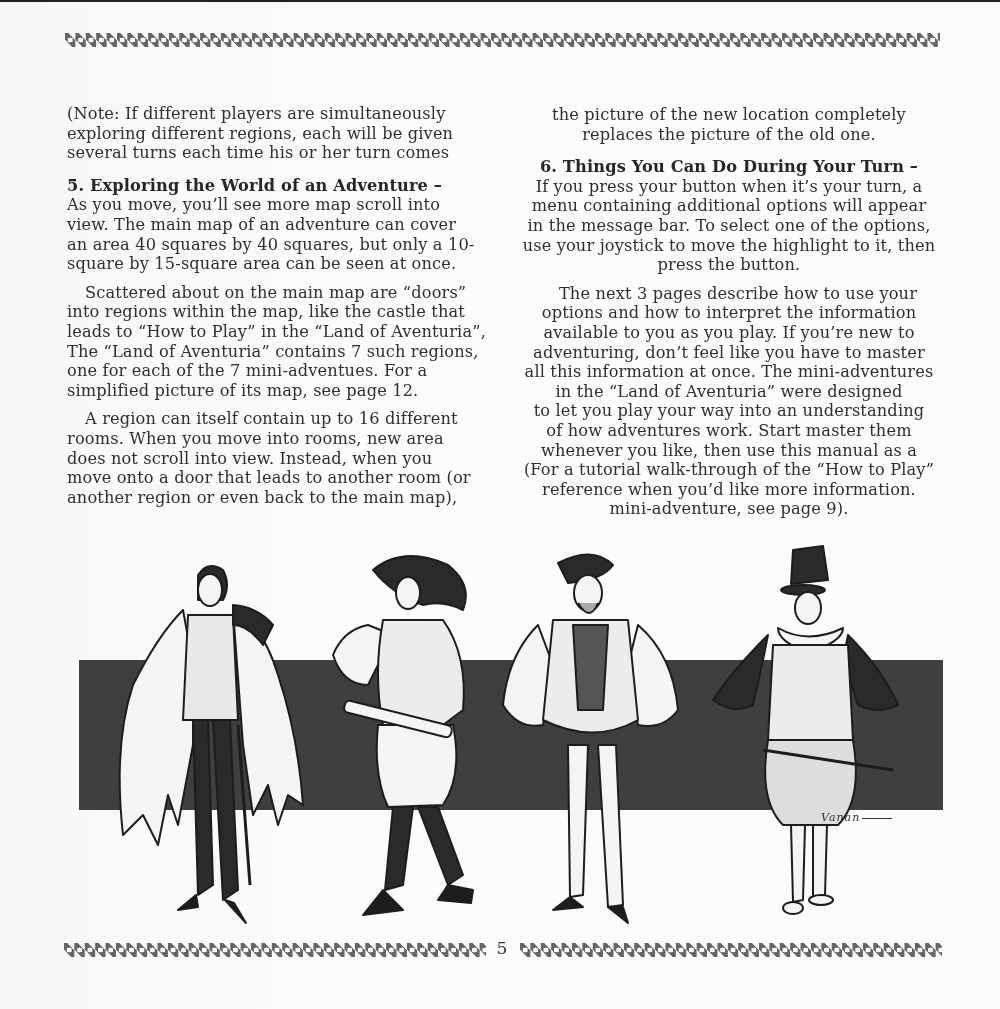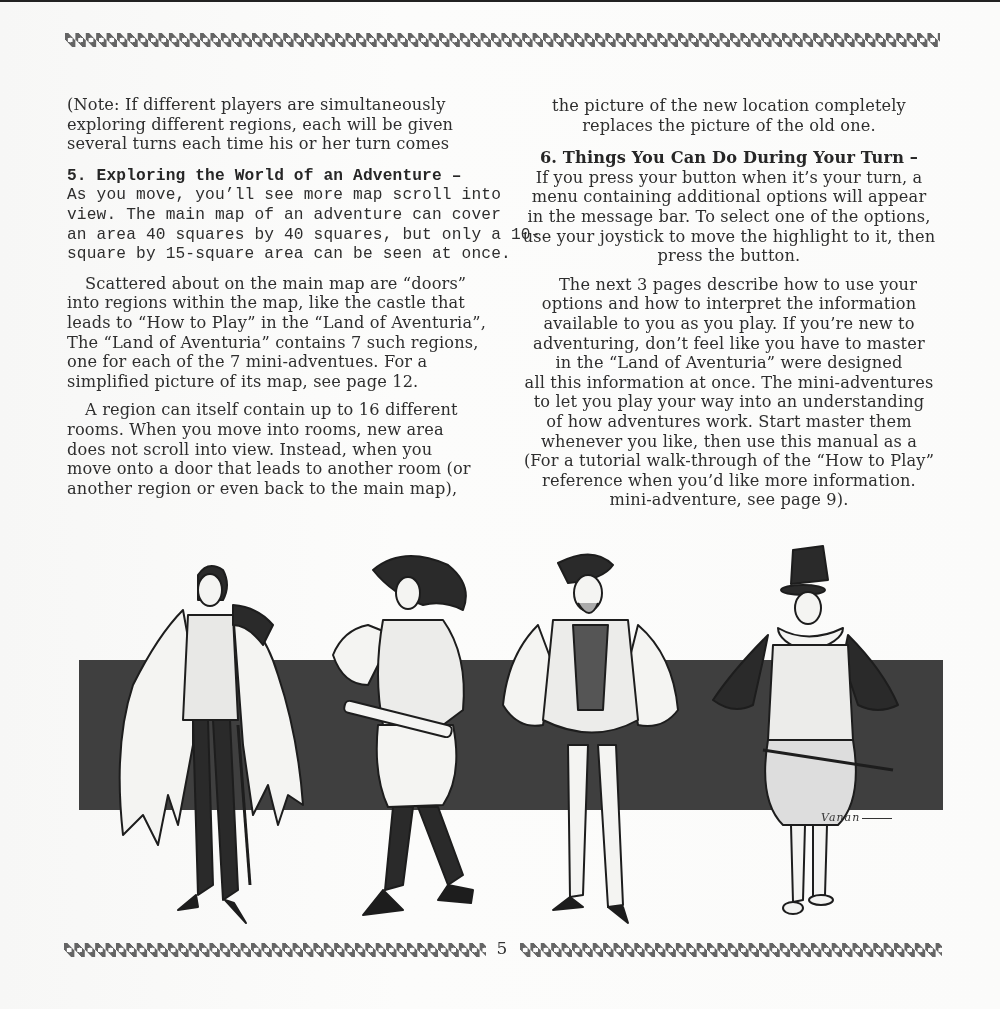--- a/index.html
+++ b/index.html
@@ -24,20 +24,21 @@
   .border-top { left: 65px; top: 33px; width: 875px; }
   .border-bottom-left { left: 64px; top: 943px; width: 422px; }
   .border-bottom-right { left: 520px; top: 943px; width: 422px; }
   .page-number {
     position: absolute; left: 492px; top: 938px; width: 20px; text-align: center;
     font-size: 17px; color: #333;
   }
   .col {
     position: absolute; font-size: 16.2px; line-height: 19.6px; letter-spacing: 0.15px;
     color: #2e2e2e;
+    margin-top: 9px;
   }
   .col-left { left: 67px; top: 95px; width: 410px; }
   .col-right { left: 520px; top: 96px; width: 418px; text-align: center; }
   .col p { margin: 0 0 9px 0; }
   .col .heading { font-weight: bold; color: #262626; }
   .col .line { display: block; white-space: nowrap; }
 
   .illustration { position: absolute; left: 78px; top: 540px; width: 866px; height: 395px; }
   .band { position: absolute; left: 1px; top: 120px; width: 864px; height: 150px; background: #3f3f3f; }
   .figure { position: absolute; }
@@ -54,21 +55,21 @@
   <div class="top-edge"></div>
 
   <div class="border-row border-top"></div>
 
   <div class="col col-left">
     <p>
       <span class="line">(Note: If different players are simultaneously</span>
       <span class="line">exploring different regions, each will be given</span>
       <span class="line">several turns each time his or her turn comes</span>
     </p>
-    <p style="margin-top:13px;font-family:Liberation Mono, monospace;">
+    <p style="margin-top:13px;">
       <span class="line heading">5. Exploring the World of an Adventure –</span>
       <span class="line">As you move, you’ll see more map scroll into</span>
       <span class="line">view. The main map of an adventure can cover</span>
       <span class="line">an area 40 squares by 40 squares, but only a 10-</span>
       <span class="line">square by 15-square area can be seen at once.</span>
     </p>
     <p>
       <span class="line" style="padding-left:18px">Scattered about on the main map are “doors”</span>
       <span class="line">into regions within the map, like the castle that</span>
       <span class="line">leads to “How to Play” in the “Land of Aventuria”,</span>
@@ -96,22 +97,22 @@
       <span class="line">menu containing additional options will appear</span>
       <span class="line">in the message bar. To select one of the options,</span>
       <span class="line">use your joystick to move the highlight to it, then</span>
       <span class="line">press the button.</span>
     </p>
     <p>
       <span class="line" style="padding-left:18px">The next 3 pages describe how to use your</span>
       <span class="line">options and how to interpret the information</span>
       <span class="line">available to you as you play. If you’re new to</span>
       <span class="line">adventuring, don’t feel like you have to master</span>
+      <span class="line">all this information at once. The mini-adventures</span>
       <span class="line">in the “Land of Aventuria” were designed</span>
-      <span class="line">all this information at once. The mini-adventures</span>
       <span class="line">to let you play your way into an understanding</span>
       <span class="line">of how adventures work. Start master them</span>
       <span class="line">whenever you like, then use this manual as a</span>
       <span class="line">(For a tutorial walk-through of the “How to Play”</span>
       <span class="line">reference when you’d like more information.</span>
       <span class="line">mini-adventure, see page 9).</span>
     </p>
   </div>
 
   <div class="illustration">

